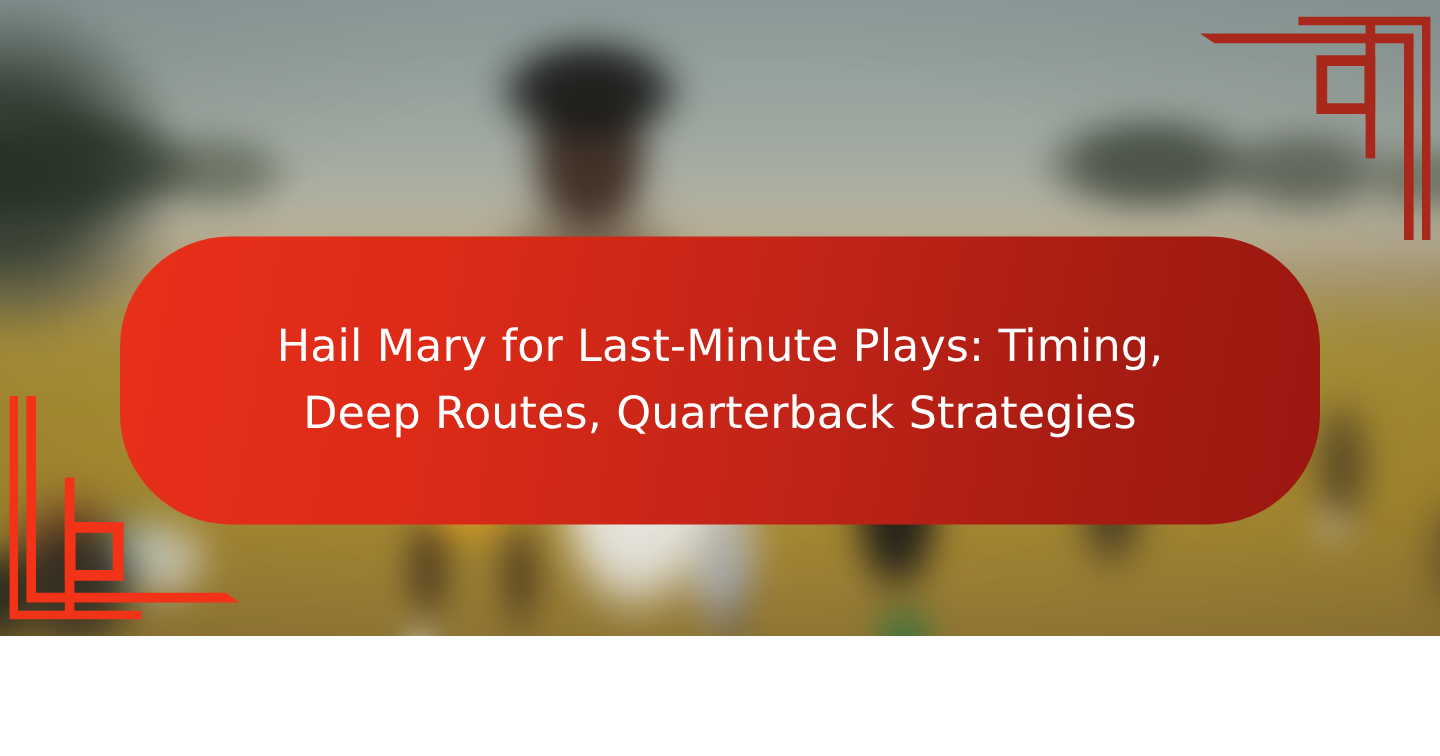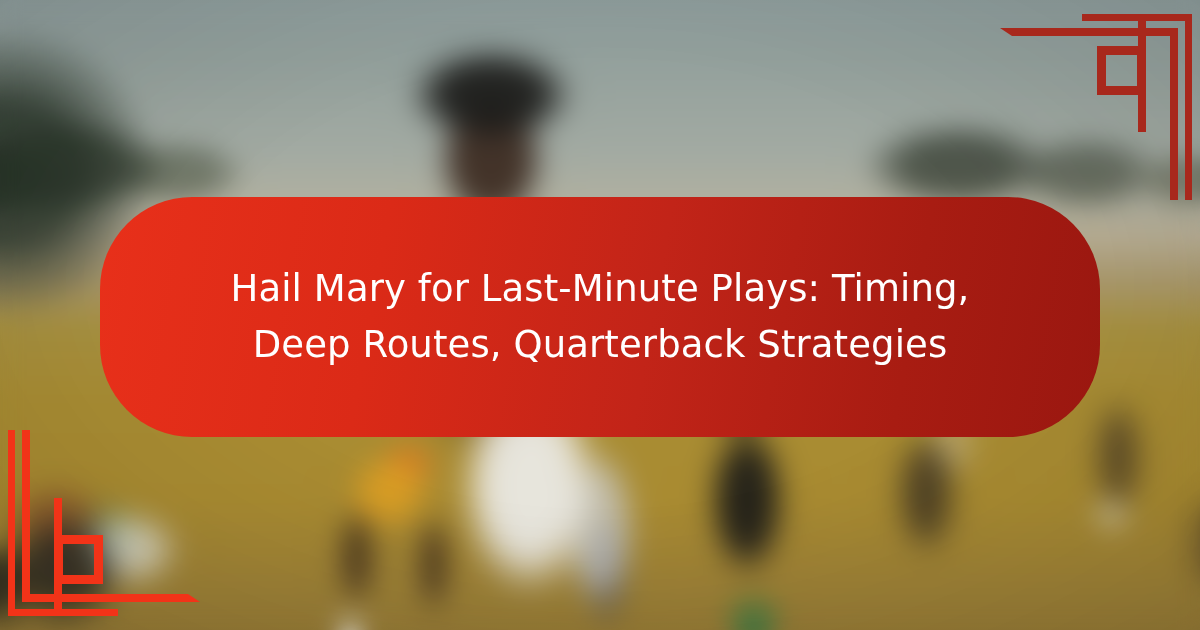--- a/index.html
+++ b/index.html
@@ -8,21 +8,21 @@
     padding: 0;
     background: #ffffff;
   }
   body {
     font-family: "DejaVu Sans", sans-serif;
   }
 
   .card {
     position: relative;
     width: 1200px;
-    height: 630px;
+    height: 530px;
     overflow: hidden;
     background: #6d28d9;
   }
 
   
   .photo {
     position: absolute;
     inset: -40px;
     overflow: hidden;
   }

